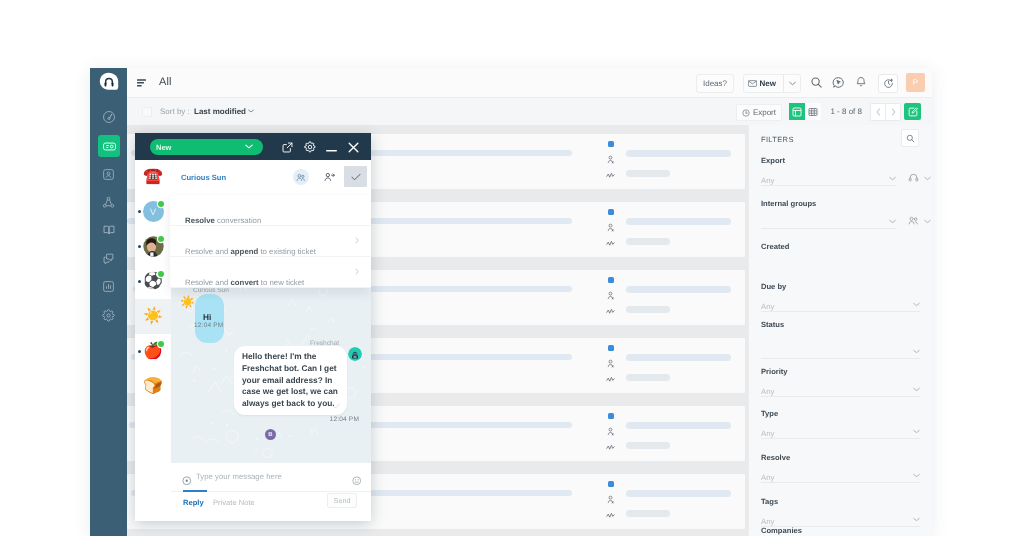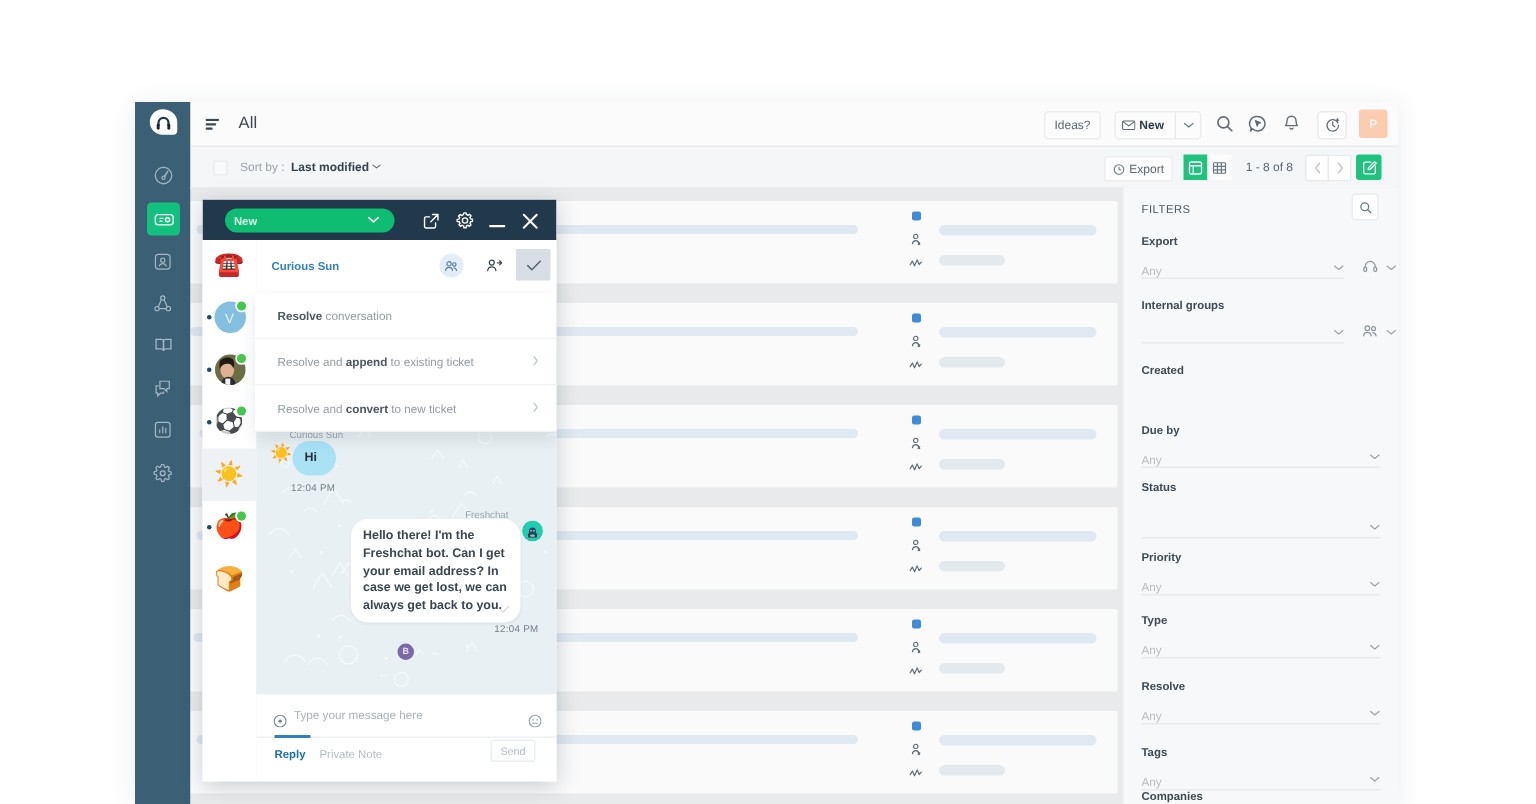--- a/index.html
+++ b/index.html
@@ -86,21 +86,21 @@
 
   .ch-top{position:absolute;left:36px;top:27px;right:0;height:35px;background:#fff;border-bottom:1px solid #eef0f2;}
   .ch-name{position:absolute;left:10px;top:13px;font-size:7.6px;font-weight:bold;color:#3081c6;}
   .ch-acts{position:absolute;right:4px;top:0;height:34px;display:flex;align-items:center;}
   .ch-act{width:29px;height:34px;display:flex;align-items:center;justify-content:center;}
   .ch-act.sel{background:#d8dee4;width:23px;height:21px;margin-top:-1px;border-radius:1px;}
   .ch-circle{width:16px;height:16px;border-radius:50%;background:#e4eef8;display:flex;align-items:center;justify-content:center;}
 
   .ch-menu{position:absolute;left:35px;top:62px;right:0;background:#fff;z-index:5;
            box-shadow:0 5px 10px rgba(30,50,70,.10);}
-  .ch-mi{position:relative;height:30px;border-bottom:1px solid #f1f3f5;display:flex;align-items:center;
+  .ch-mi{position:relative;height:30px;border-bottom:1px solid #f1f3f5;display:flex;align-items:flex-end;
          padding-left:15px;font-size:7.8px;color:#939ca3;}
   .ch-mi b{color:#4d575f;font-weight:bold;}
   .ch-mi .arr{position:absolute;right:12px;top:11px;}
 
   .ch-body{position:absolute;left:36px;top:153px;right:0;height:177px;background:#e9f0f3;overflow:hidden;}
   .ch-sender{position:absolute;font-size:6.5px;color:#9aa6ad;}
   .bub{position:absolute;border-radius:11px;padding:5px 8px;font-size:8.3px;line-height:11.8px;}
   .bub.me{background:#a9e2f5;border-radius:12px;color:#23323c;font-weight:bold;}
   .bub.bot{background:#fff;color:#3a464f;font-weight:bold;box-shadow:0 1px 2px rgba(30,50,70,.07);}
   .ch-time{position:absolute;font-size:6.5px;color:#70808a;letter-spacing:.2px;}
@@ -676,21 +676,21 @@
             <path d="M91.7 69.1L96.8 60.9L102.0 69.1" fill="none" stroke="rgba(246,250,251,0.92)" stroke-width="0.8"></path>
             <path d="M114.2 60.5 q4.2 -5.4 8.3 0" fill="none" stroke="rgba(246,250,251,0.92)" stroke-width="0.8"></path>
             <circle cx="116.9" cy="54.8" r="1" fill="rgba(246,250,251,0.92)"></circle>
             <circle cx="121.7" cy="70.3" r="1" fill="rgba(246,250,251,0.92)"></circle>
             <path d="M8.4 70.6 q6.7 -8.7 13.4 0" fill="none" stroke="rgba(246,250,251,0.92)" stroke-width="0.8"></path>
             <path d="M193.2 5.6 q3.9 -5.1 7.8 0" fill="none" stroke="rgba(246,250,251,0.92)" stroke-width="0.8"></path>
             <path d="M34.0 157.2 q6.8 -8.8 13.5 0" fill="none" stroke="rgba(246,250,251,0.92)" stroke-width="0.8"></path>
           </svg>
         <div class="ch-sender" style="left:22px;top:1px">Curious Sun</div>
         <span style="position:absolute;left:9px;top:10px;font-size:12px;line-height:1">☀️</span>
-        <div class="bub me" style="left:24px;top:8px;width:13px;height:13px;text-align:left;padding:5px 8px">Hi</div>
+        <div class="bub me" style="left:24px;top:8px;width:13px;height:13px;text-align:left;padding:18px 8px">Hi</div>
         <div class="ch-time" style="left:23px;top:36px">12:04 PM</div>
 
         <div class="ch-sender" style="right:32px;top:54px">Freshchat</div>
         <div class="bub bot" style="left:63px;top:60px;width:97px">Hello there! I'm the Freshchat bot. Can I get your email address? In case we get lost, we can always get back to you.</div>
         <svg class="ch-av" style="left:177px;top:61px" viewBox="0 0 32 32">
           <circle cx="16" cy="16" r="16" fill="#1ecdae"></circle>
           <path d="M16 10.8c-3.2 0-5.4 2.4-5.4 5.4v3.2h10.8v-3.2c0-3-2.2-5.4-5.4-5.4z" fill="#2b4560"></path>
           <circle cx="13.8" cy="15.6" r="1.25" fill="#dfeaf2"></circle>
             <circle cx="18.2" cy="15.6" r="1.25" fill="#dfeaf2"></circle>
           <rect x="9.2" y="19.4" width="13.6" height="6.6" rx="1.4" fill="#17303f"></rect>

